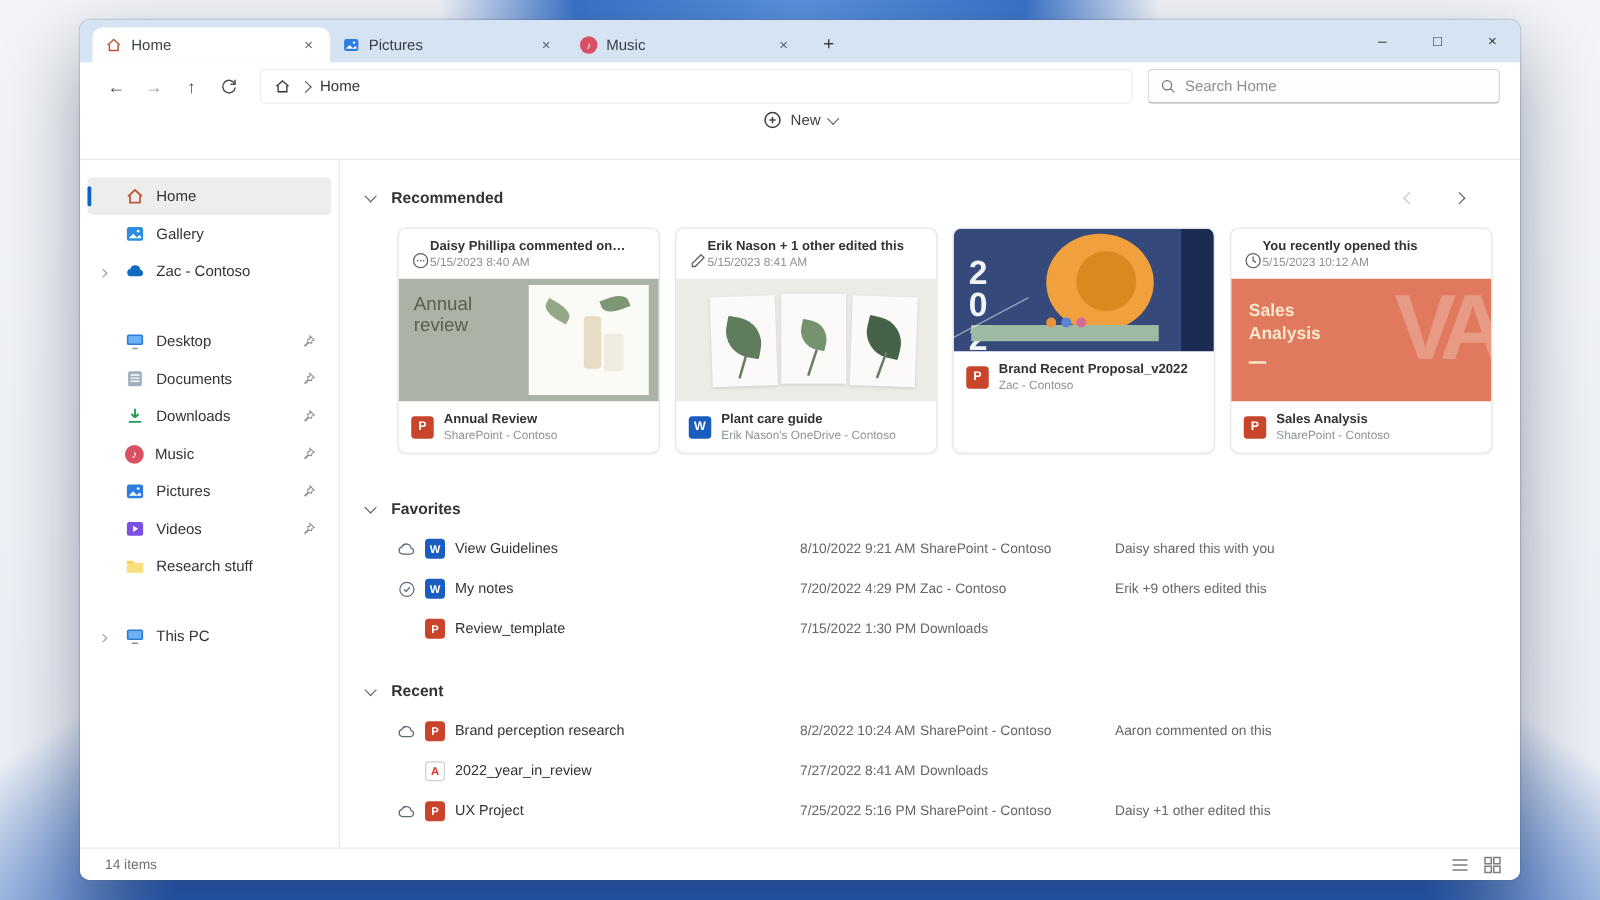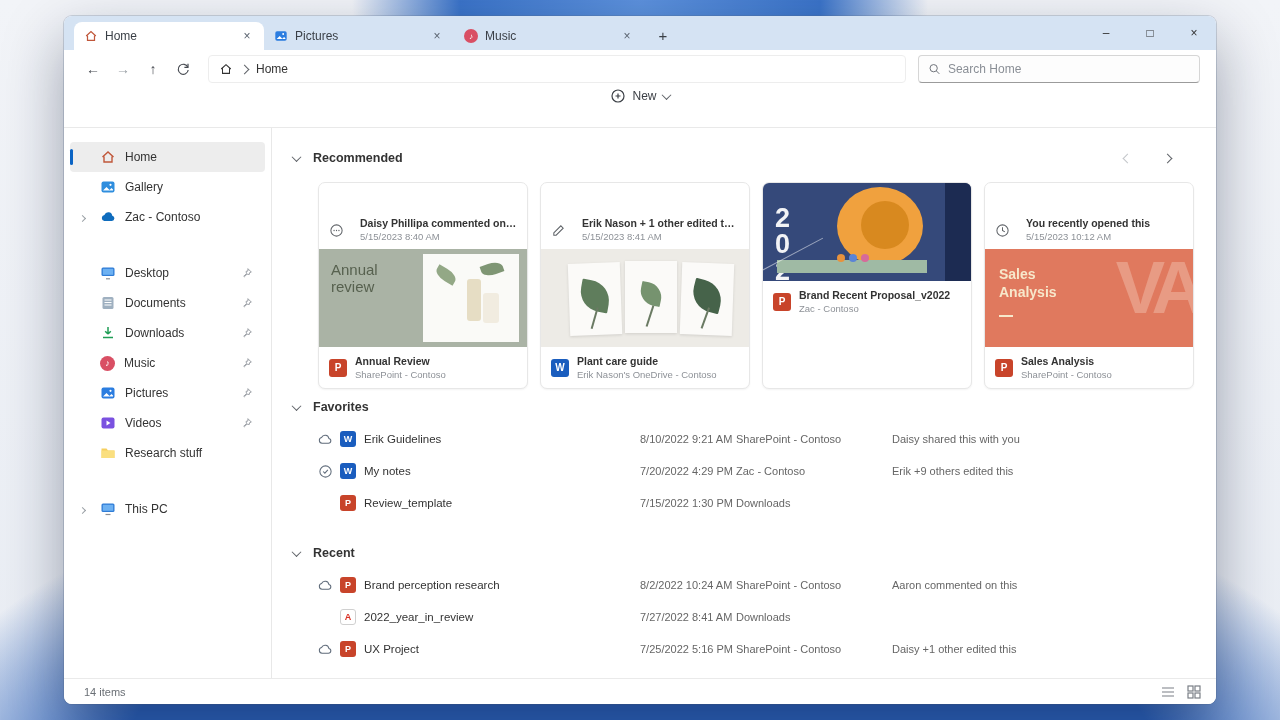--- a/index.html
+++ b/index.html
@@ -65,21 +65,21 @@
   .chev.down { transform:rotate(45deg) translate(-1px,-1px); }
   .chev.left { transform:rotate(135deg); }
   .chev.right { transform:rotate(-45deg); }
   .sec-rec { position:absolute; left:21px; top:23px; right:20px; }
   .carouselbtns { position:absolute; right:22px; top:0; display:flex; gap:26px; }
   .cbtn { width:14px; height:14px; display:flex; align-items:center; justify-content:center; }
   .cbtn.dim .chev { border-color:#c3c6ca; }
   .cards { display:flex; gap:12px; margin:17px 0 0 25px; }
   .card { width:210px; background:#fff; border:1px solid #e7e7e7; border-radius:7px; overflow:hidden;
     box-shadow:0 1px 2px rgba(0,0,0,.05); }
-  .chead { display:flex; gap:16px; padding:8px 10px 7px; align-items:center;margin-top:26px; }
+  .chead { display:flex; gap:0; padding:8px 10px 7px; align-items:flex-end; }
   .chead .cico { width:15px; height:15px; flex:0 0 15px; stroke:#5f6368; fill:none; stroke-width:1.1; margin-top:1px; }
   .ctitle { font-size:10.5px; font-weight:bold; color:#333; white-space:nowrap; overflow:hidden; text-overflow:ellipsis; }
   .cdate { font-size:9.5px; color:#8d9197; margin-top:2px; }
   .cheadtxt { min-width:0; }
   .thumb { height:98px; position:relative; overflow:hidden; }
   .cfoot { display:flex; gap:8px; padding:8px 10px; align-items:center; }
   .cfname { font-size:10.5px; font-weight:bold; color:#333; white-space:nowrap; overflow:hidden; text-overflow:ellipsis; }
   .cfloc { font-size:9.5px; color:#8d9197; margin-top:2px; white-space:nowrap; overflow:hidden; text-overflow:ellipsis; }
   .cfoottxt { min-width:0; }
   
@@ -523,21 +523,21 @@
         <div class="sechead">
           <span class="chev down"></span>
           <span>Favorites</span>
         </div>
         <div class="rows">
           <div class="frow">
             <svg class="statusico" viewBox="0 0 16 16">
                 <path d="M4.3 12h6.8a2.6 2.6 0 0 0 .5-5.15A4.1 4.1 0 0 0 3.8 5.9 3.1 3.1 0 0 0 4.3 12z"></path>
               </svg>
             <span class="fchip word s16">W</span>
-            <span class="fname">Erik Guidelines</span>
+            <span class="fname">View Guidelines</span>
             <span>8/10/2022 9:21 AM</span>
             <span>SharePoint - Contoso</span>
             <span>Daisy shared this with you</span>
           </div>
           <div class="frow">
             <svg class="statusico" viewBox="0 0 16 16">
                 <circle cx="8" cy="8" r="6"></circle>
                 <path d="M5.5 8l1.8 1.8 3.2-3.6"></path>
               </svg>
             <span class="fchip word s16">W</span>

